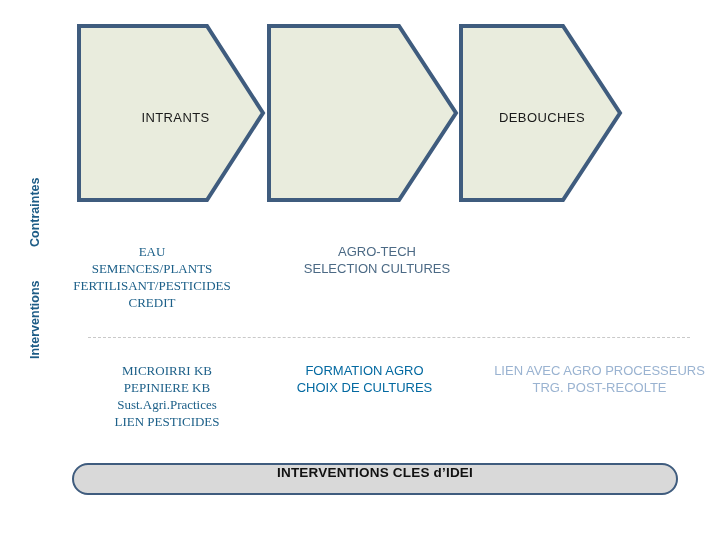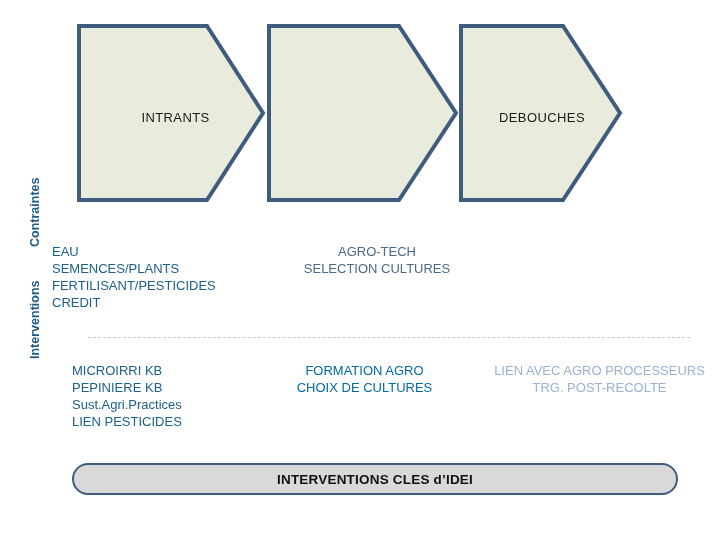--- a/index.html
+++ b/index.html
@@ -69,21 +69,21 @@
   #row-interventions { top: 362px; height: 95px; }
 
   .col {
     position: absolute;
     top: 0;
     font-size: 13px;
     line-height: 17px;
     white-space: nowrap;
     font-family: "Liberation Sans", sans-serif;
   }
-  .col-0 { left: 0px;   width: 200px; color: #1d6089; }
+  .col-0 { left: 0px;   width: 200px; text-align: center; color: #1d6089; font-family: Liberation Serif, serif; }
   .col-1 { left: 210px; width: 230px; text-align: center; color: #4c6a85; }
   .col-2 { left: 395px; width: 265px; text-align: center; color: #9ab3d1; }
 
   #row-interventions .col-0 { left: 20px;   width: 190px; color: #1d6089; }
   #row-interventions .col-1 { left: 205px; width: 215px; color: #0369a1; }
   #row-interventions .col-2 { left: 410px; width: 275px; color: #9ab3d1; }
 
   .col-line { display: block; }
 
   
@@ -101,21 +101,21 @@
     position: absolute;
     left: 72px;
     top: 463px;
     width: 606px;
     height: 32px;
     background: #d9d9d9;
     border: 2px solid #3f5c7e;
     border-radius: 16px;
     box-sizing: border-box;
     display: flex;
-    align-items: center;
+    align-items: flex-start;
     justify-content: center;
   }
   #footer-bar-label {
     font-size: 13.5px;
     font-weight: bold;
     color: #111111;
     letter-spacing: 0.2px;
     font-family: "Liberation Sans", sans-serif;
   }
 </style>

